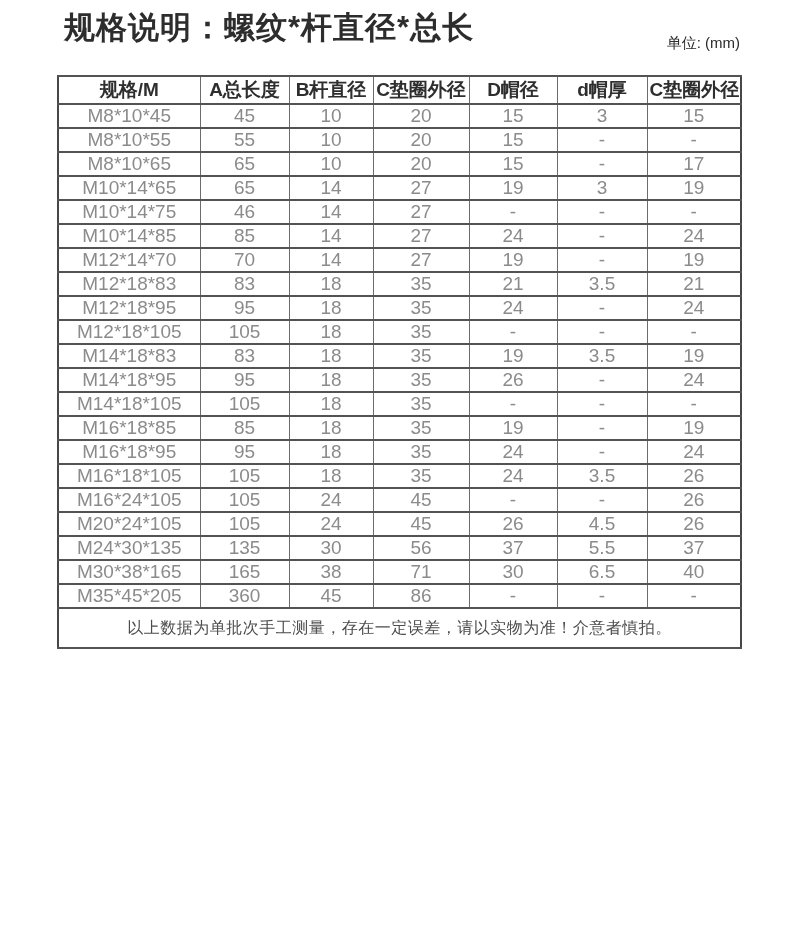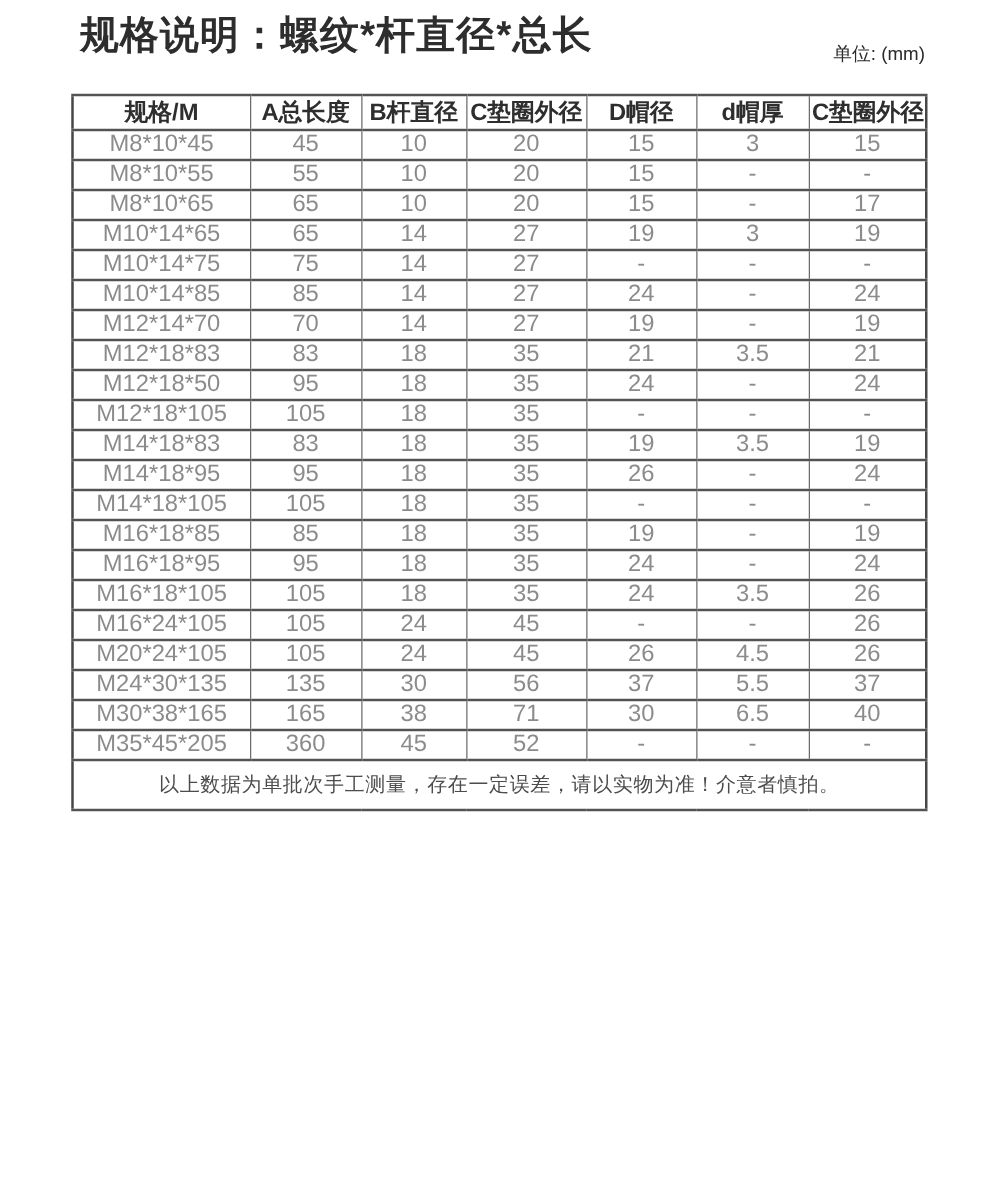--- a/index.html
+++ b/index.html
@@ -128,21 +128,21 @@
         <td>M10*14*65</td>
         <td>65</td>
         <td>14</td>
         <td>27</td>
         <td>19</td>
         <td>3</td>
         <td>19</td>
       </tr>
       <tr>
         <td>M10*14*75</td>
-        <td>75</td>
+        <td>46</td>
         <td>14</td>
         <td>27</td>
         <td>-</td>
         <td>-</td>
         <td>-</td>
       </tr>
       <tr>
         <td>M10*14*85</td>
         <td>85</td>
         <td>14</td>
@@ -163,21 +163,21 @@
       <tr>
         <td>M12*18*83</td>
         <td>83</td>
         <td>18</td>
         <td>35</td>
         <td>21</td>
         <td>3.5</td>
         <td>21</td>
       </tr>
       <tr>
-        <td>M12*18*50</td>
+        <td>M12*18*95</td>
         <td>95</td>
         <td>18</td>
         <td>35</td>
         <td>24</td>
         <td>-</td>
         <td>24</td>
       </tr>
       <tr>
         <td>M12*18*105</td>
         <td>105</td>
@@ -274,21 +274,21 @@
         <td>38</td>
         <td>71</td>
         <td>30</td>
         <td>6.5</td>
         <td>40</td>
       </tr>
       <tr>
         <td>M35*45*205</td>
         <td>360</td>
         <td>45</td>
-        <td>52</td>
+        <td>86</td>
         <td>-</td>
         <td>-</td>
         <td>-</td>
       </tr>
     </tbody>
   <tfoot>
     <tr>
       <td colspan="7">以上数据为单批次手工测量，存在一定误差，请以实物为准！介意者慎拍。</td>
     </tr>
   </tfoot>

